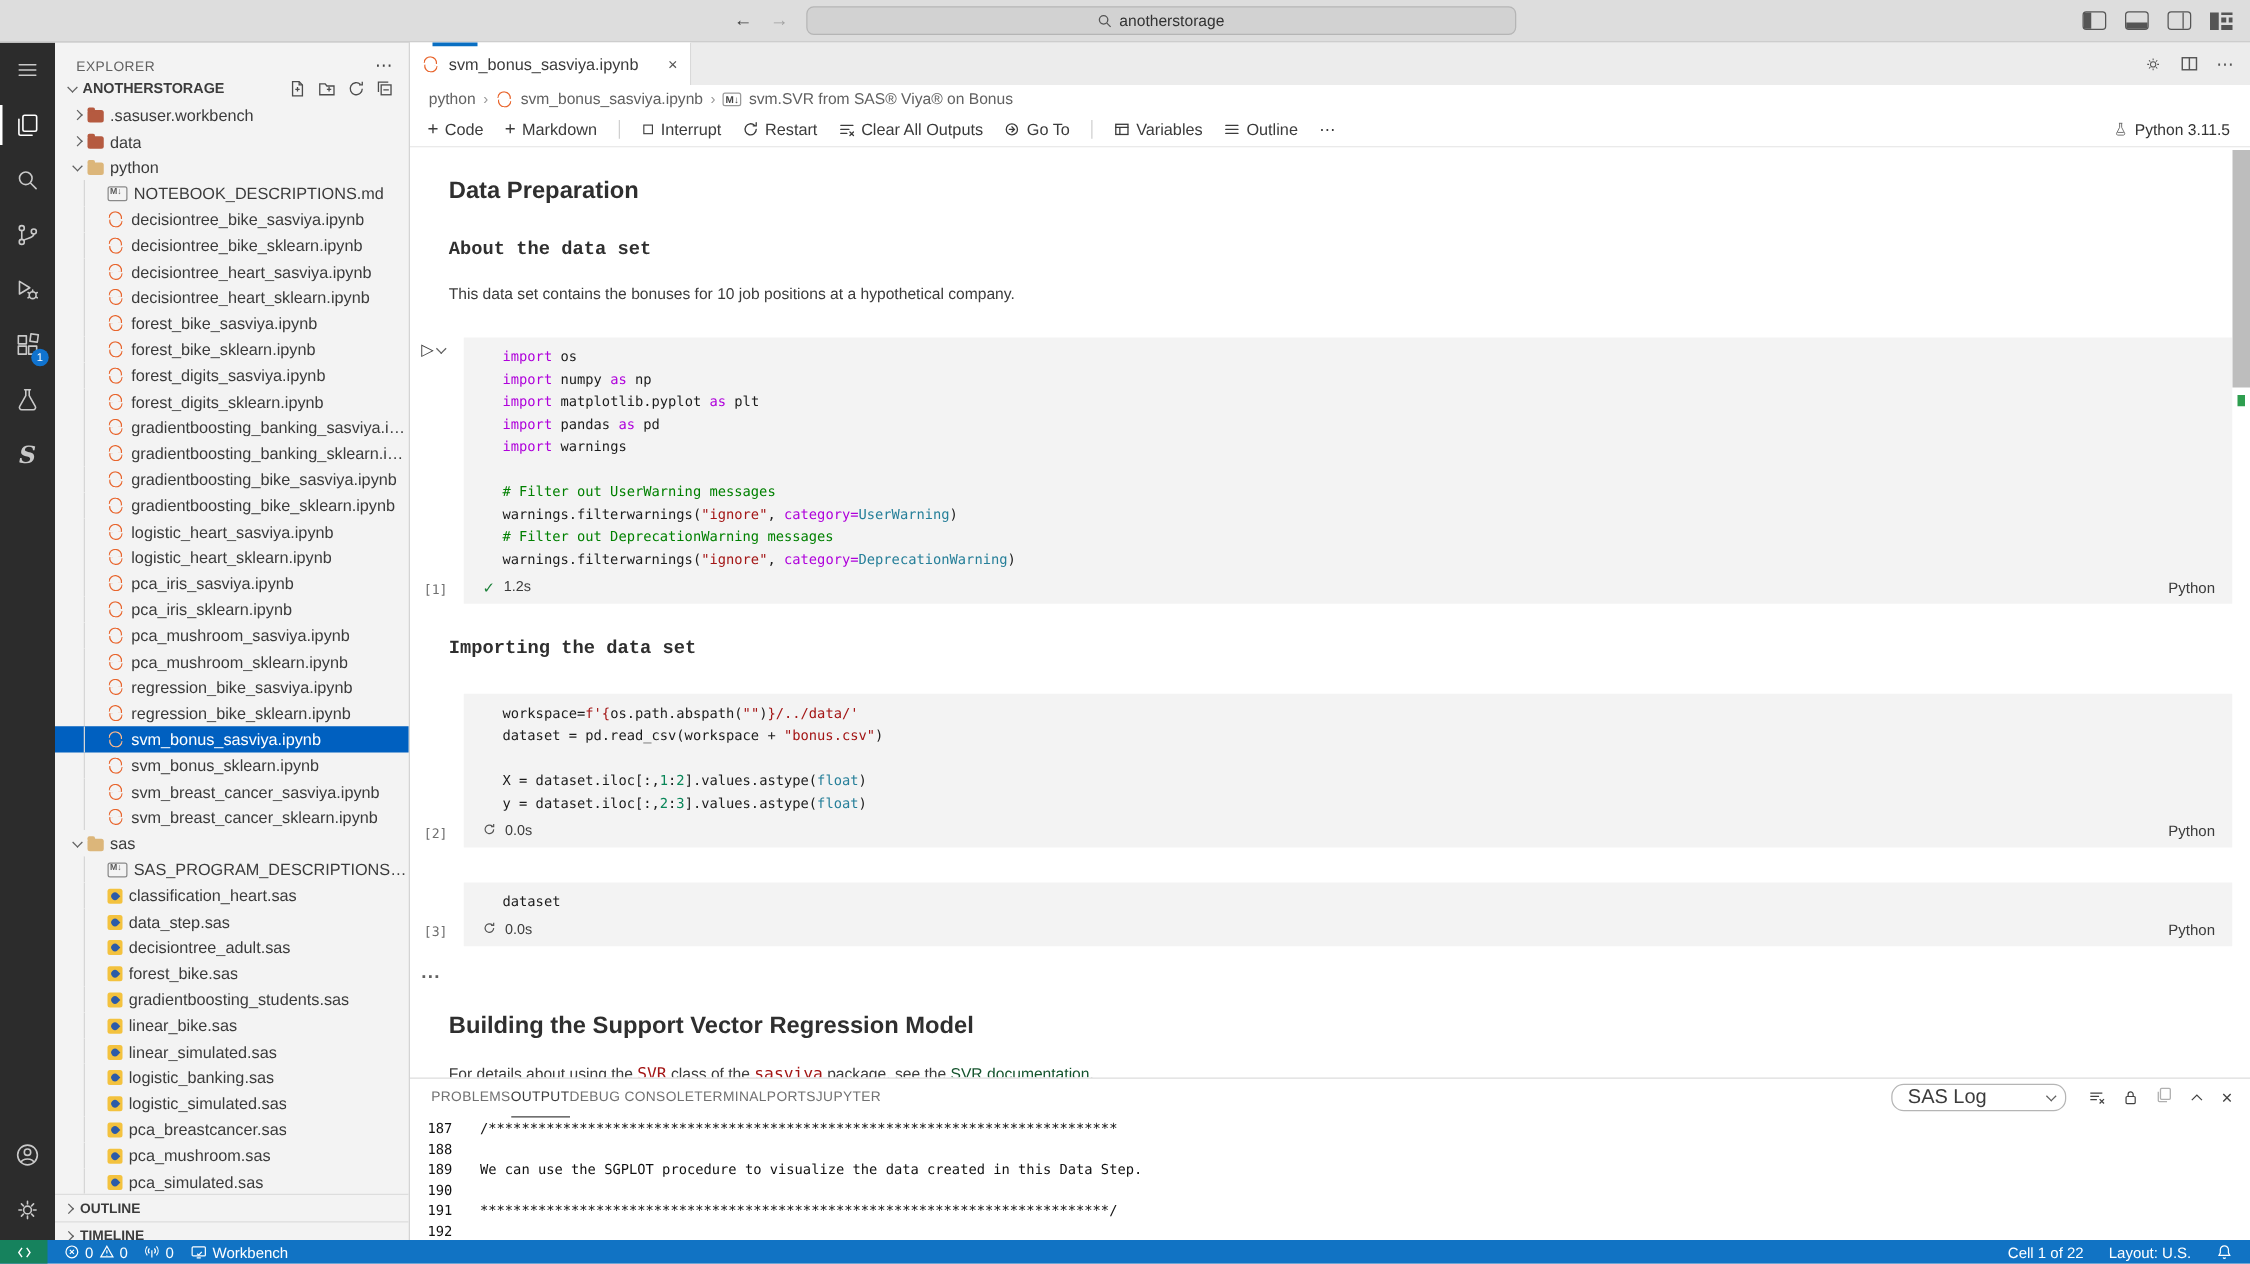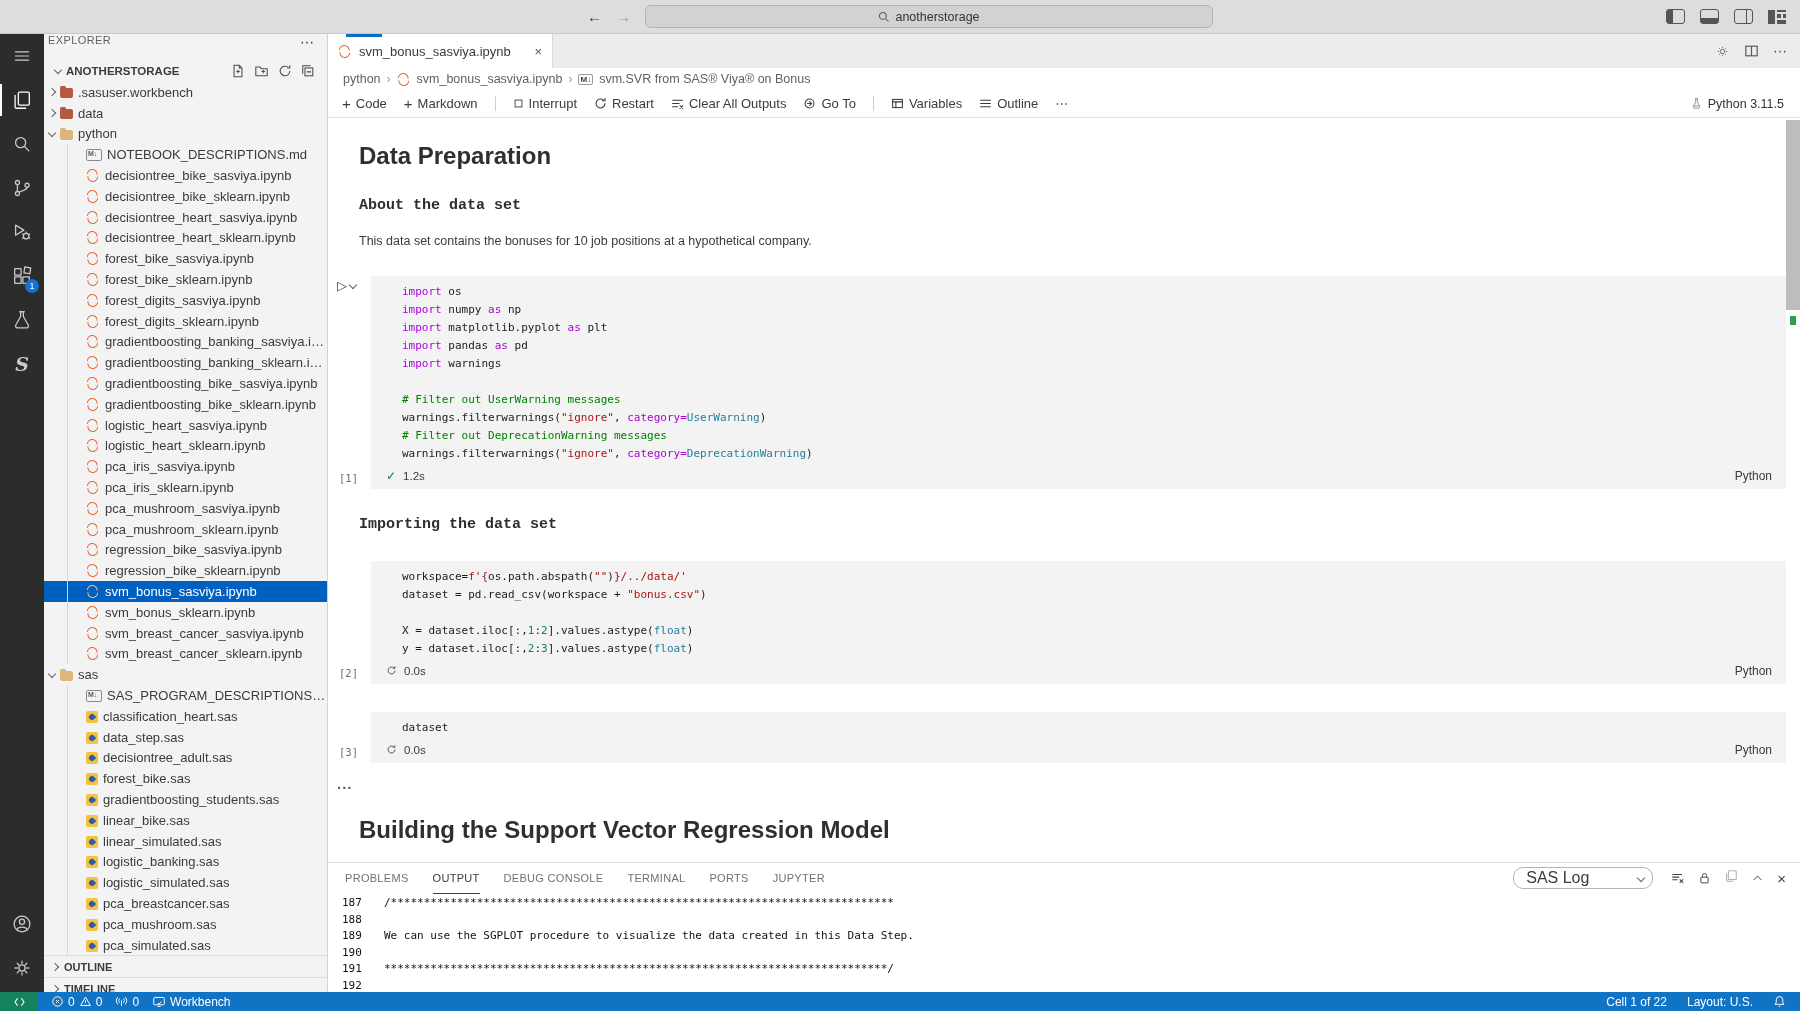--- a/index.html
+++ b/index.html
@@ -24,30 +24,30 @@
   .actbar{width:44px;background:#2c2c2c;display:flex;flex-direction:column;align-items:center;flex:none;}
   .ab-ic{width:44px;height:44px;display:flex;align-items:center;justify-content:center;position:relative;color:#c9c9c9;}
   .ab-ic svg{stroke:#c9c9c9;fill:none;stroke-width:1.4;stroke-linecap:round;stroke-linejoin:round;}
   .ab-ic.active::before{content:"";position:absolute;left:0;top:6px;bottom:6px;width:2px;background:#fff;}
   .ab-ic.active svg{stroke:#ffffff;}
   .badge{position:absolute;right:5px;bottom:5px;width:14px;height:14px;border-radius:50%;background:#1073cf;color:#fff;font-size:9px;display:flex;align-items:center;justify-content:center;}
   .sas-s{font-family:"DejaVu Serif",serif;font-style:italic;font-weight:bold;font-size:19px;color:#c9c9c9;}
   .ab-bottom{margin-top:auto;display:flex;flex-direction:column;align-items:center;margin-bottom:2px;}
   
   .sidebar{width:283px;background:#f3f3f3;border-right:1px solid #d4d4d4;display:flex;flex-direction:column;flex:none;overflow:hidden;}
-  .sb-head{height:26px;display:flex;align-items:flex-start;padding:0 12px 0 4px;font-size:11px;letter-spacing:.4px;color:#616161;flex:none;}
+  .sb-head{height:26px;display:flex;align-items:flex-end;padding:0 12px 0 17px;font-size:11px;letter-spacing:.4px;color:#616161;flex:none;}
   .sb-head .more{margin-left:auto;color:#424242;font-size:14px;letter-spacing:1px;}
   .sb-root{height:22px;display:flex;align-items:center;font-size:11.5px;font-weight:bold;color:#3b3b3b;padding-left:6px;flex:none;}
   .sb-root .acts{margin-left:auto;display:flex;gap:9px;padding-right:12px;}
   .sb-root .acts svg{stroke:#4c4c4c;fill:none;stroke-width:1.2;}
   .chev{display:inline-block;width:5px;height:5px;border-right:1.3px solid #616161;border-bottom:1.3px solid #616161;}
   .cd{transform:rotate(45deg);margin-bottom:2px;}
   .cr{transform:rotate(-45deg);}
   .tree{flex:none;}
-  .trow{height:20.8px;display:flex;align-items:center;font-size:13px;color:#3b3b3b;white-space:nowrap;overflow:hidden;}
+  .trow{height:20.8px;display:flex;align-items:center;font-size:13px;color:#3b3b3b;padding-left:10px;white-space:nowrap;overflow:hidden;}
   .trow .twisty{width:16px;display:flex;justify-content:center;flex:none;}
   .trow.lvl1{padding-left:42px;position:relative;}
   .trow.lvl1::before{content:"";position:absolute;left:23px;top:0;bottom:0;border-left:1px solid #d6d6d6;}
   .trow.sel{background:#0060c0;color:#ffffff;}
   .flabel{overflow:hidden;text-overflow:ellipsis;margin-left:5px;}
   .fi{width:14px;height:13px;flex:none;position:relative;display:inline-block;}
   .fi-folder,.fi-folder-red{width:13px;height:10px;border-radius:2px;background:#dcb67a;margin-top:2px;}
   .fi-folder::before,.fi-folder-red::before{content:"";position:absolute;top:-2px;left:0;width:6px;height:3px;border-radius:1.5px 1.5px 0 0;background:inherit;}
   .fi-folder-red{background:#b55a40;}
   .fi-notebook::before,.fi-notebook::after{content:"";position:absolute;left:1px;width:9px;height:5px;border:1.6px solid #e8652d;}
@@ -73,21 +73,21 @@
   .nbtoolbar{height:27px;display:flex;align-items:center;gap:17px;padding-left:14px;font-size:13px;color:#3b3b3b;border-bottom:1px solid #e3e3e3;background:#fff;flex:none;position:relative;}
   .tbtn{display:flex;align-items:center;gap:5px;}
   .tbtn svg{stroke:#3b3b3b;fill:none;stroke-width:1.3;stroke-linecap:round;}
   .tsep{width:1px;height:15px;background:#d0d0d0;}
   .plus{font-size:15px;line-height:1;margin-top:-1px;}
   .kernel{position:absolute;right:16px;display:flex;align-items:center;gap:5px;font-size:12.5px;color:#333;}
   .kernel svg{stroke:#555;fill:none;stroke-width:1.2;}
   
   .nbarea{flex:1;position:relative;overflow:hidden;background:#fff;min-height:0;}
   .nb{position:absolute;inset:0 14px 0 0;overflow:hidden;padding-left:3px;}
-  .nb h1{font-size:24px;font-weight:600;color:#2f2f2f;margin:24px 18px 0 28px;}
+  .nb h1{font-size:19px;font-weight:600;color:#2f2f2f;margin:24px 18px 0 28px;}
   .nb h2{font-size:15px;font-weight:600;color:#2f2f2f;margin:27px 0 0 28px;font-family:Liberation Mono, monospace;}
   .nb p{font-size:12.5px;color:#3b3b3b;margin:20px 0 0 28px;}
   .codeblock{display:flex;margin:28px 0 0 0;}
   .cell-margin{width:40px;flex:none;position:relative;}
   .runbtn{position:absolute;top:2px;left:6px;display:flex;align-items:center;gap:3px;color:#3b3b3b;font-size:13px;}
   .exec{position:absolute;bottom:5px;left:8px;font-family:"DejaVu Sans Mono",monospace;font-size:10.5px;color:#6f6f6f;}
   .cell-body{flex:1;background:#f3f3f3;min-width:0;}
   .code{padding:7px 10px 0 31px;font-family:"DejaVu Sans Mono",monospace;font-size:11px;}
   .code .ln{height:18px;line-height:18px;white-space:pre;}
   .cell-foot{height:26px;display:flex;align-items:center;padding:0 14px 0 15px;font-size:11.5px;color:#3b3b3b;}
@@ -97,21 +97,21 @@
   .loop svg{stroke:#555;fill:none;stroke-width:1.4;}
   .tk-kw{color:#af00db}.tk-cm{color:#008000}.tk-st{color:#a31515}.tk-ty{color:#267f99}.tk-nu{color:#098658}.tk-pl{color:#1b1b1b}
   .nb-ellipsis{margin:12px 0 0 6px;color:#616161;font-size:15px;font-weight:bold;letter-spacing:1px;}
   .ilcode{font-family:"DejaVu Sans Mono",monospace;font-size:13px;color:#a31515;}
   .mdlink{color:#14532d;}
   .sb-track{position:absolute;right:0;top:0;width:14px;height:100%;}
   .sb-thumb{position:absolute;right:0;top:2px;width:14px;height:190px;background:#bdbdbd;}
   .sb-mark{position:absolute;right:4px;top:198px;width:6px;height:9px;background:#2e9e4f;}
   
   .panel{height:129px;border-top:1px solid #ddd;background:#fff;flex:none;position:relative;overflow:hidden;}
-  .panel-tabs{height:30px;display:flex;align-items:center;gap:24px;padding-left:17px;flex:none;}
+  .panel-tabs{height:30px;display:flex;align-items:center;padding-left:17px;flex:none;}
   .ptab{font-size:11px;letter-spacing:.3px;color:#717171;height:30px;display:flex;align-items:center;border-bottom:1.5px solid transparent;}
   .ptab.active{color:#3b3b3b;border-bottom-color:#424242;}
   .panel-acts{position:absolute;right:14px;top:4px;display:flex;align-items:center;gap:13px;}
   .panel-acts svg{stroke:#424242;fill:none;stroke-width:1.2;}
   .panel-acts .dim svg{stroke:#b0b0b0;}
   .chan{width:118px;height:20px;border:1px solid #b5b5b5;border-radius:10px;display:flex;align-items:center;font-size:16px;color:#3b3b3b;padding:0 8px 0 12px;margin-right:4px;}
   .chan .dn{margin-left:auto;}
   .panel .x{font-size:15px;color:#424242;}
   .log{padding:2px 0 0 14px;font-family:"DejaVu Sans Mono",monospace;font-size:11px;color:#111;}
   .logln{height:16.5px;line-height:16.5px;white-space:pre;display:flex;}

